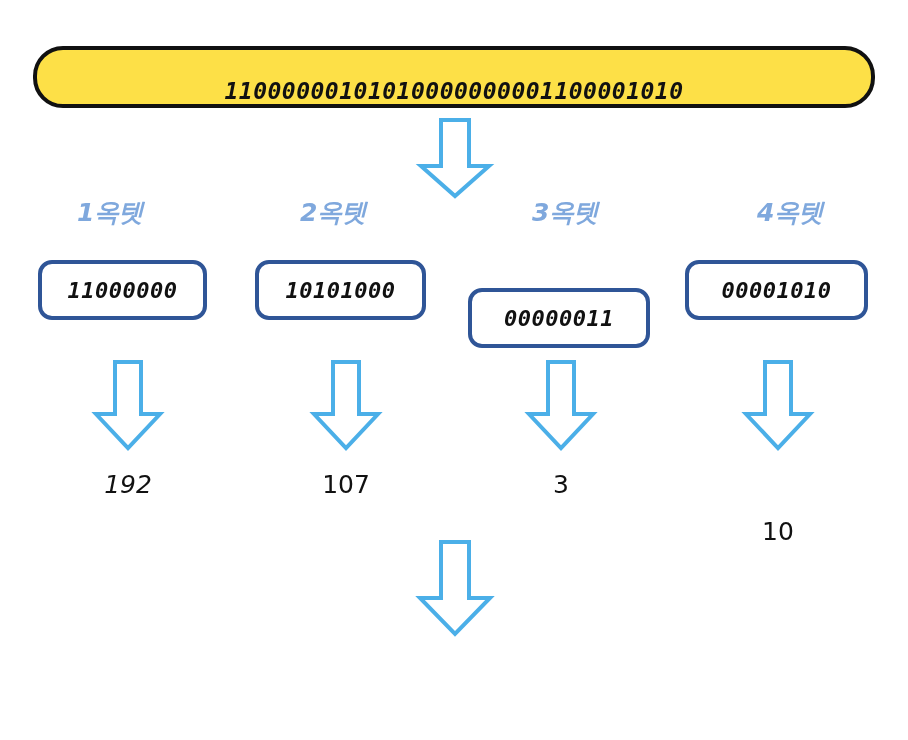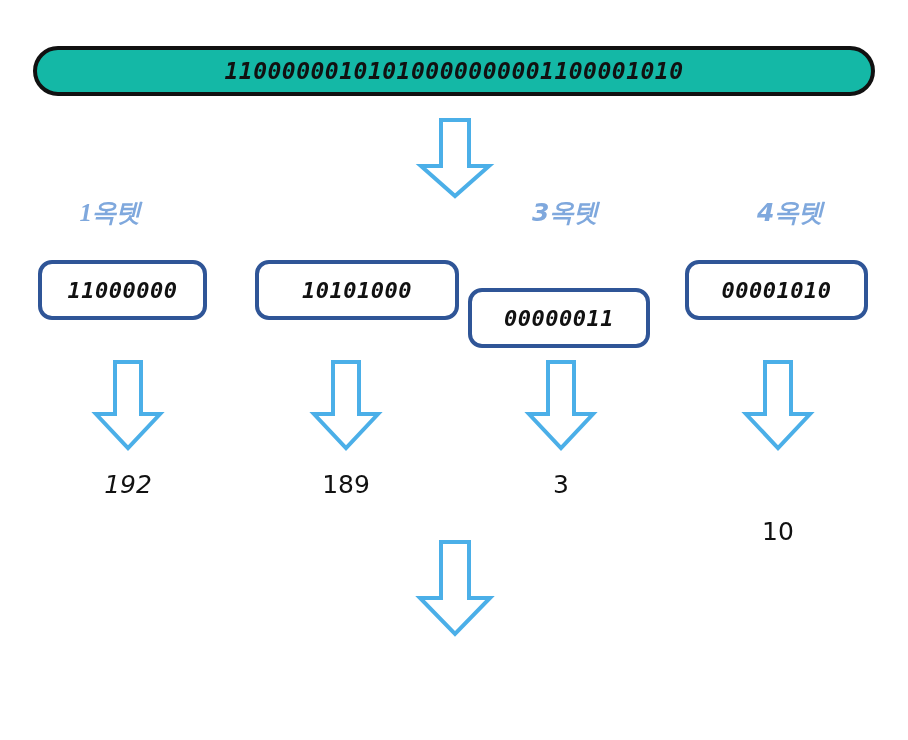--- a/index.html
+++ b/index.html
@@ -21,27 +21,27 @@
     width: 908px;
     height: 740px;
   }
 
   
   .binary-box {
     position: absolute;
     left: 33px;
     top: 46px;
     width: 842px;
-    height: 50px;
+    height: 62px;
     box-sizing: border-box;
     border: 4px solid #111111;
     border-radius: 30px;
-    background: #14b8a6;
+    background: #fde047;
     display: flex;
-    align-items: center;
+    align-items: flex-end;
     justify-content: center;
   }
   .binary-text {
     font-family: "DejaVu Sans Mono", monospace;
     font-style: italic;
     font-weight: 700;
     font-size: 23px;
     letter-spacing: 0.5px;
     color: #111111;
     white-space: nowrap;
@@ -122,28 +122,29 @@
   <div class="binary-box">
     <span class="binary-text">11000000101010000000001100001010</span>
   </div>
 
   <div class="arrow" style="left:405px; top:116px;">
     <svg width="100" height="84" viewBox="0 0 100 84">
       <path d="M36 4 L64 4 L64 50 L84 50 L50 80 L16 50 L36 50 Z" fill="#ffffff" stroke="#4BAFE8" stroke-width="4" stroke-linejoin="miter"></path>
     </svg>
   </div>
 
-  <div class="octet-label" style="left:35px;font-family:Liberation Serif, serif;">1옥텟</div>
+  <div class="octet-label" style="left:35px;">1옥텟</div>
+  <div class="octet-label" style="left:258px;">2옥텟</div>
   <div class="octet-label" style="left:490px;">3옥텟</div>
   <div class="octet-label" style="left:715px;">4옥텟</div>
 
   <div class="octet-box" style="left:38px; width:169px;">
     <span class="octet-bits">11000000</span>
   </div>
-  <div class="octet-box" style="left:255px; width:204px;text-align:right;">
+  <div class="octet-box" style="left:255px; width:171px;text-align:right;">
     <span class="octet-bits">10101000</span>
   </div>
   <div class="octet-box" style="left:468px; width:182px;margin-top:28px;">
     <span class="octet-bits">00000011</span>
   </div>
   <div class="octet-box" style="left:685px; width:183px;">
     <span class="octet-bits">00001010</span>
   </div>
 
   <div class="arrow" style="left:88px; top:358px;">
@@ -161,21 +162,21 @@
       <path d="M27 4 L53 4 L53 56 L72 56 L40 90 L8 56 L27 56 Z" fill="#ffffff" stroke="#4BAFE8" stroke-width="4" stroke-linejoin="miter"></path>
     </svg>
   </div>
   <div class="arrow" style="left:738px; top:358px;">
     <svg width="80" height="94" viewBox="0 0 80 94">
       <path d="M27 4 L53 4 L53 56 L72 56 L40 90 L8 56 L27 56 Z" fill="#ffffff" stroke="#4BAFE8" stroke-width="4" stroke-linejoin="miter"></path>
     </svg>
   </div>
 
   <div class="decimal-value" style="left:53px;font-style:italic;">192</div>
-  <div class="decimal-value" style="left:271px;">189</div>
+  <div class="decimal-value" style="left:271px;">107</div>
   <div class="decimal-value" style="left:486px;">3</div>
   <div class="decimal-value" style="left:703px;margin-top:47px;">10</div>
 
   <div class="arrow" style="left:411px; top:538px;">
     <svg width="88" height="100" viewBox="0 0 88 100">
       <path d="M30 4 L58 4 L58 60 L79 60 L44 96 L9 60 L30 60 Z" fill="#ffffff" stroke="#4BAFE8" stroke-width="4" stroke-linejoin="miter"></path>
     </svg>
   </div>
 
 

